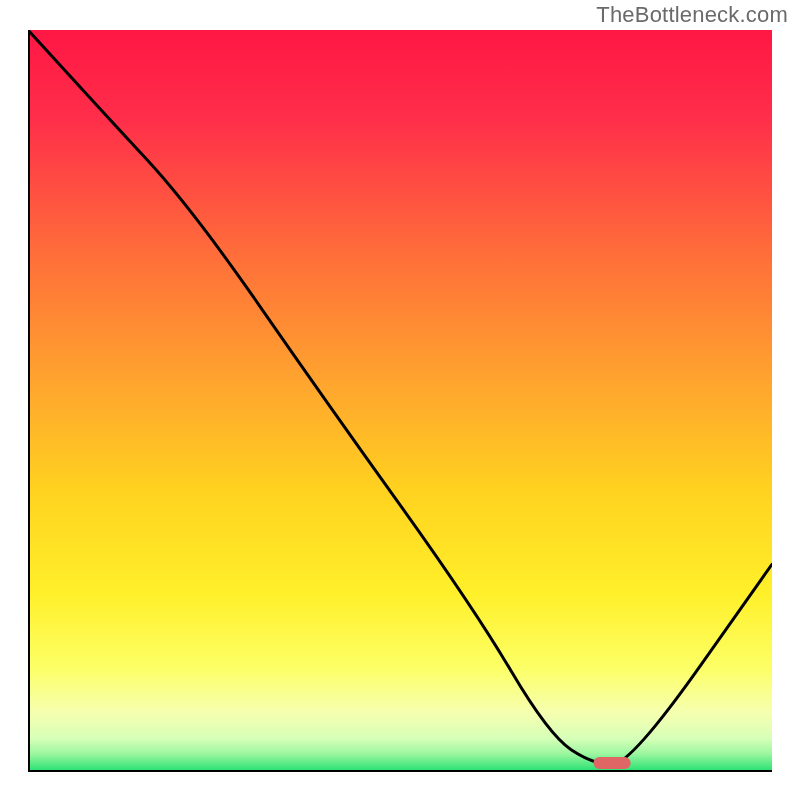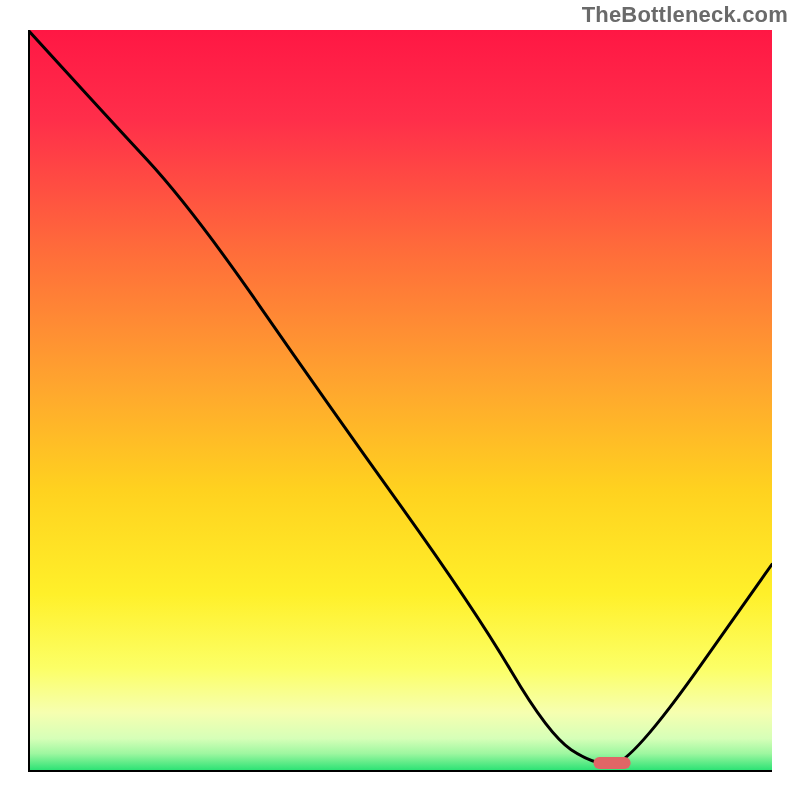--- a/index.html
+++ b/index.html
@@ -9,21 +9,21 @@
     height: 800px;
     font-family: Arial, Helvetica, sans-serif;
     background: #ffffff;
     position: relative;
   }
   .watermark {
     position: absolute;
     top: 2px;
     right: 12px;
     font-size: 22px;
-    font-weight: bold;
+    font-weight: normal;
     color: #6a6a6a;
     letter-spacing: 0.2px;
   }
   .plot-area {
     position: absolute;
     left: 28px;
     top: 30px;
     width: 744px;
     height: 742px;
   }

